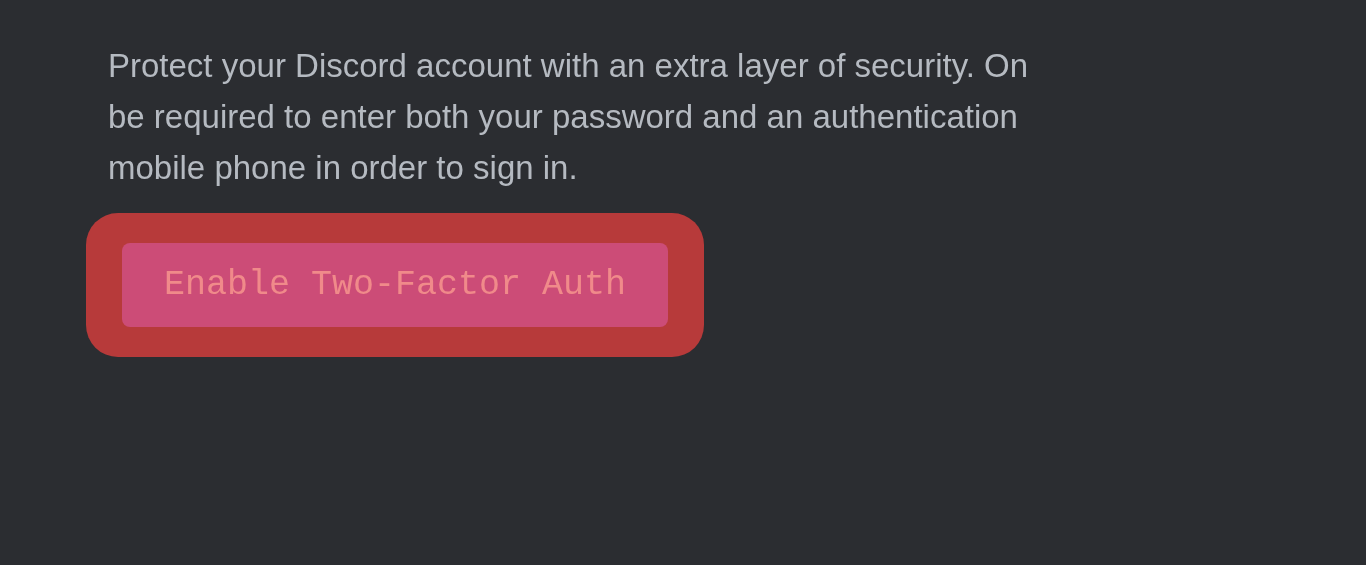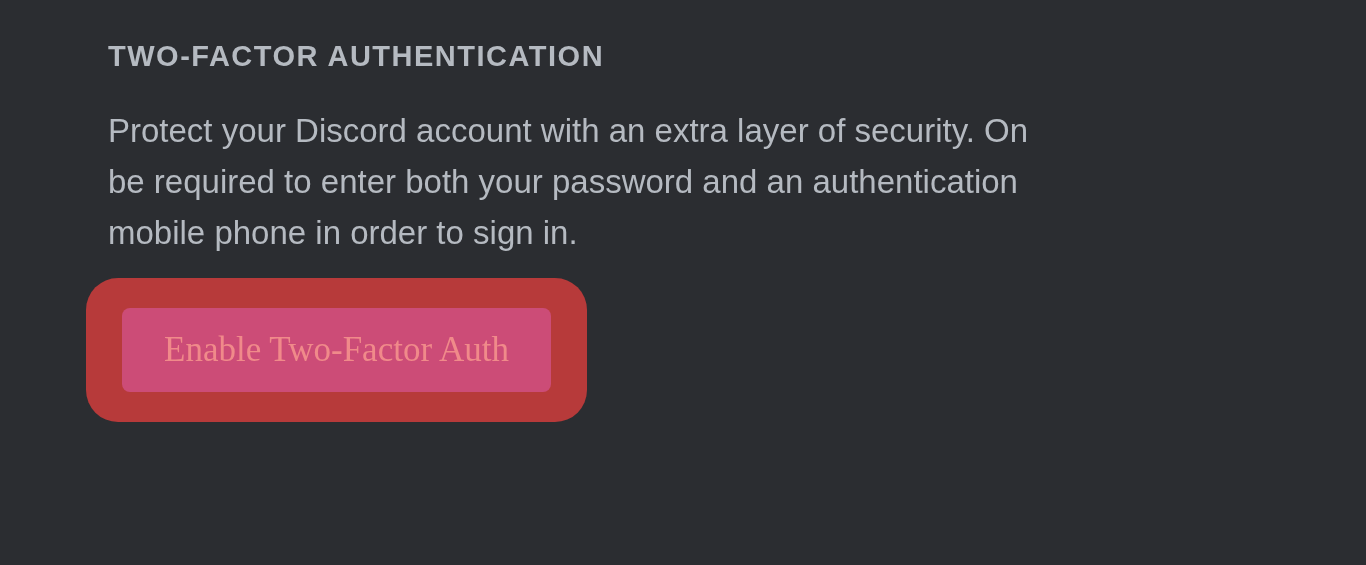--- a/index.html
+++ b/index.html
@@ -52,28 +52,27 @@
     
     .enable-button {
       background-color: #cc4c77;
       border: none;
       border-radius: 8px;
       padding: 22px 42px;
       color: #f08a8a;
       font-size: 35px;
       font-weight: 500;
       cursor: pointer;
-      font-family: Liberation Serif, serif;
+      font-family: Liberation Mono, monospace;
       display: block;
     }
   </style>
 </head>
 <body>
 
 <div class="content-container">
-  <h2 class="section-heading">TWO-FACTOR AUTHENTICATION</h2>
   
   <p class="section-description">Protect your Discord account with an extra layer of security. On<br>be required to enter both your password and an authentication<br>mobile phone in order to sign in.</p>
   
   <div class="highlight-box">
     <button class="enable-button">Enable Two-Factor Auth</button>
   </div>
 </div>
 
 </body></html>

